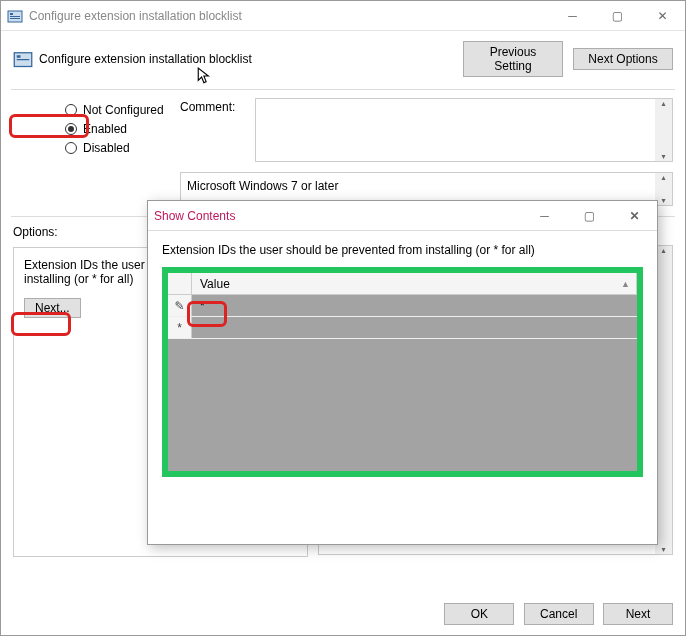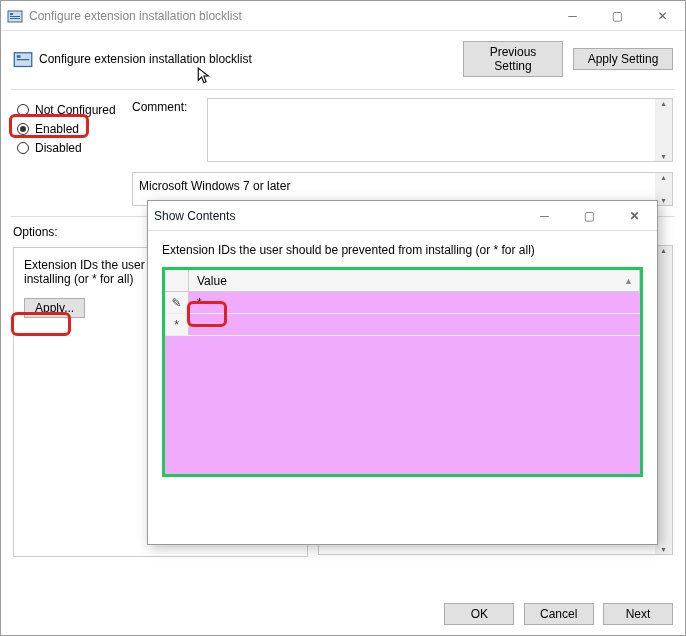--- a/index.html
+++ b/index.html
@@ -57,21 +57,21 @@
   .field {
     border: 1px solid #ccc; background: #fff; position: relative;
   }
   .field .sb {
     position: absolute; right: 0; top: 0; bottom: 0; width: 17px;
     background: #f0f0f0; display: flex; flex-direction: column; justify-content: space-between;
     align-items: center; font-size: 8px; color: #666;
   }
   .sep { border-top: 1px solid #ddd; }
   .grid {
-    border: 3px solid #22c55e; background: #f0abfc;
+    border: 6px solid #22c55e; background: #a3a3a3;
   }
   .grid-header {
     background: #f5f5f5; border-bottom: 1px solid #ccc;
     display: flex; height: 22px; align-items: center;
   }
   .grid-rowhead {
     width: 24px; border-right: 1px solid #ccc; height: 100%;
     display: flex; align-items: center; justify-content: center; color: #444;
     background: #f5f5f5;
   }
@@ -110,32 +110,32 @@
     <span style="width:20px;height:20px;margin-right:6px;">
       <svg viewBox="0 0 16 16">
           <rect x="1" y="3" width="14" height="11" fill="#cde" stroke="#369"></rect>
           <rect x="3" y="5" width="3" height="2" fill="#369"></rect>
           <rect x="3" y="8" width="10" height="1" fill="#369"></rect>
         </svg>
     </span>
     <span>Configure extension installation blocklist</span>
     <div style="flex:1;"></div>
     <button class="btn" style="width:100px;margin-right:10px;">Previous Setting</button>
-    <button class="btn" style="width:100px;">Apply Setting</button>
+    <button class="btn" style="width:100px;">Next Options</button>
   </div>
 
   <div class="cursor" style="left:195px; top:66px;">
     <svg viewBox="0 0 16 16">
         <path d="M2 1 L2 12 L5 9 L7 14 L9 13 L7 8 L11 8 Z" fill="#fff" stroke="#000" stroke-width="1"></path>
       </svg>
   </div>
 
   <div class="sep" style="margin:8px 10px 0 10px;"></div>
 
-  <div style="display:flex; padding:8px 12px 0 16px;">
+  <div style="display:flex; padding:8px 12px 0 16px;margin-left:48px;">
     <div style="width:115px;">
       <div class="radio-row">
         <span class="radio"></span>
           <span>Not Configured</span>
       </div>
       <div class="radio-row" style="position:relative;">
         <span class="radio checked"></span>
           <span>Enabled</span>
       </div>
       <div class="radio-row">
@@ -168,21 +168,21 @@
   <div class="highlight-box" style="left:8px; top:113px; width:80px; height:24px;"></div>
 
   <div class="sep" style="margin:10px 10px 0 10px;"></div>
 
   <div style="display:flex; padding:8px 12px 0 12px; gap:10px;">
     <div style="width:295px;">
       <div style="margin-bottom:8px;">Options:</div>
       <div class="field" style="height:310px; padding:10px; position:relative;">
         <div>Extension IDs the user should be prevented from installing (or * for all)</div>
         <div style="margin-top:12px;">
-          <button class="btn" style="padding:2px 10px;">Apply...</button>
+          <button class="btn" style="padding:2px 10px;">Next...</button>
         </div>
       </div>
     </div>
     <div style="flex:1;">
       <div style="height:20px;"></div>
       <div class="field" style="height:310px; position:relative; padding:8px 20px 8px 8px;">
         <div style="text-align:right;color:#333;"><span>all.</span></div>
         <div style="text-align:right;color:#333;"><span>a</span></div>
         <div style="text-align:right;color:#333;"><span>ue</span></div>
         <div class="sb">
@@ -197,21 +197,21 @@
 
   <div style="position:absolute; right:12px; bottom:10px;">
     <button class="btn" style="width:70px;margin-right:6px;">OK</button>
     <button class="btn" style="width:70px;margin-right:6px;">Cancel</button>
     <button class="btn" style="width:70px;">Next</button>
   </div>
 </div>
 
 <div class="window" style="left:147px; top:200px; width:511px; height:345px; box-shadow:3px 3px 12px rgba(0,0,0,0.25);">
   <div class="titlebar" style="border-bottom:1px solid #ddd;">
-    <span class="title" style="color:#0f172a;">Show Contents</span>
+    <span class="title" style="color:#be185d;">Show Contents</span>
     <div class="tb-btns">
       <div class="tb-btn">─</div>
       <div class="tb-btn">▢</div>
       <div class="tb-btn" style="font-weight:bold;">✕</div>
     </div>
   </div>
 
   <div style="padding:12px 14px 0 14px;">Extension IDs the user should be prevented from installing (or * for all)</div>
 
   <div style="padding:10px 14px 0 14px;">

